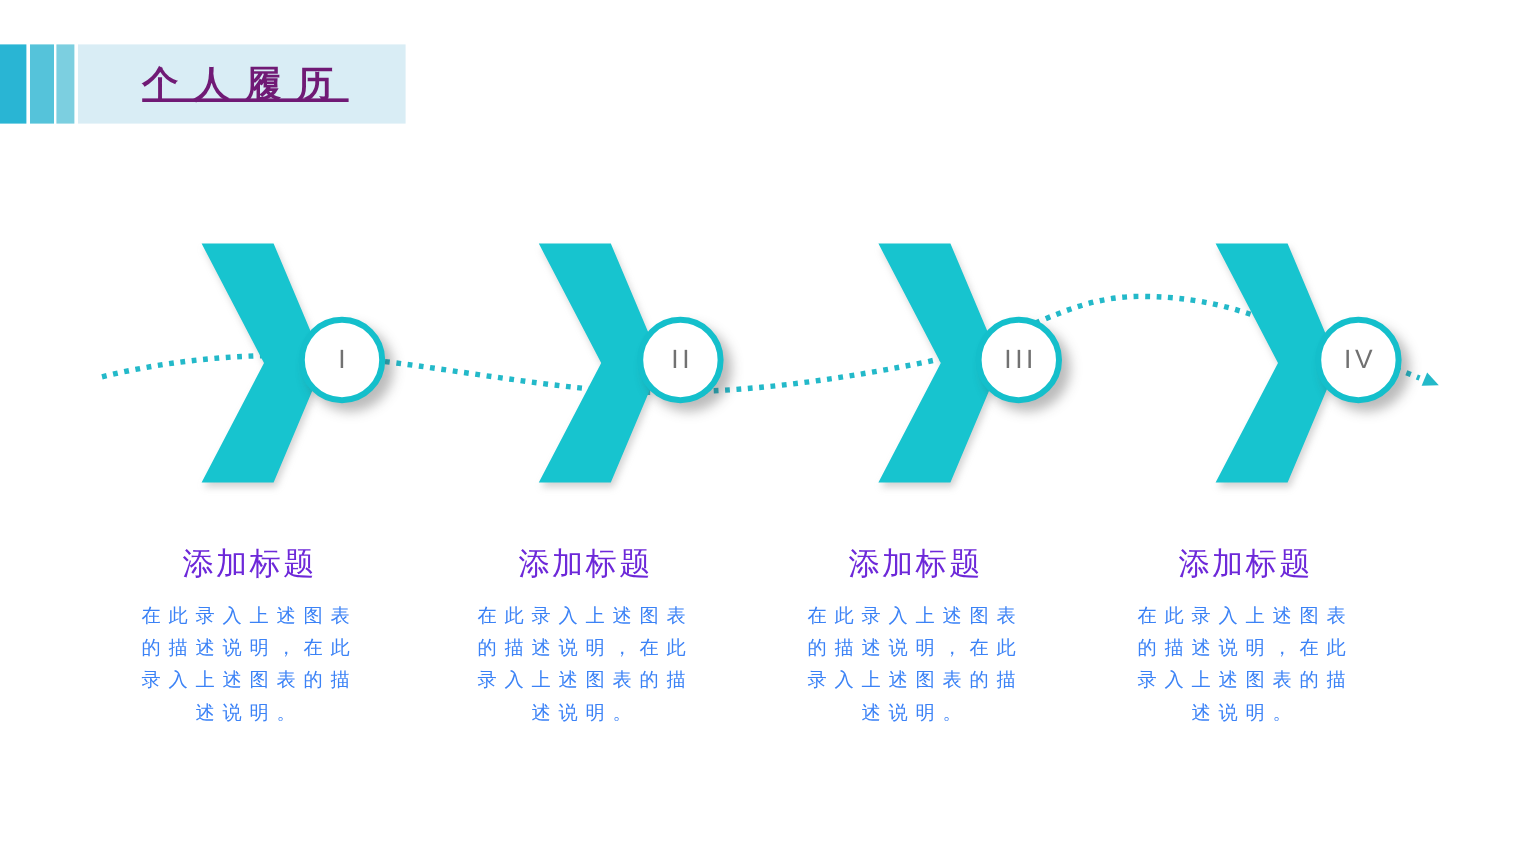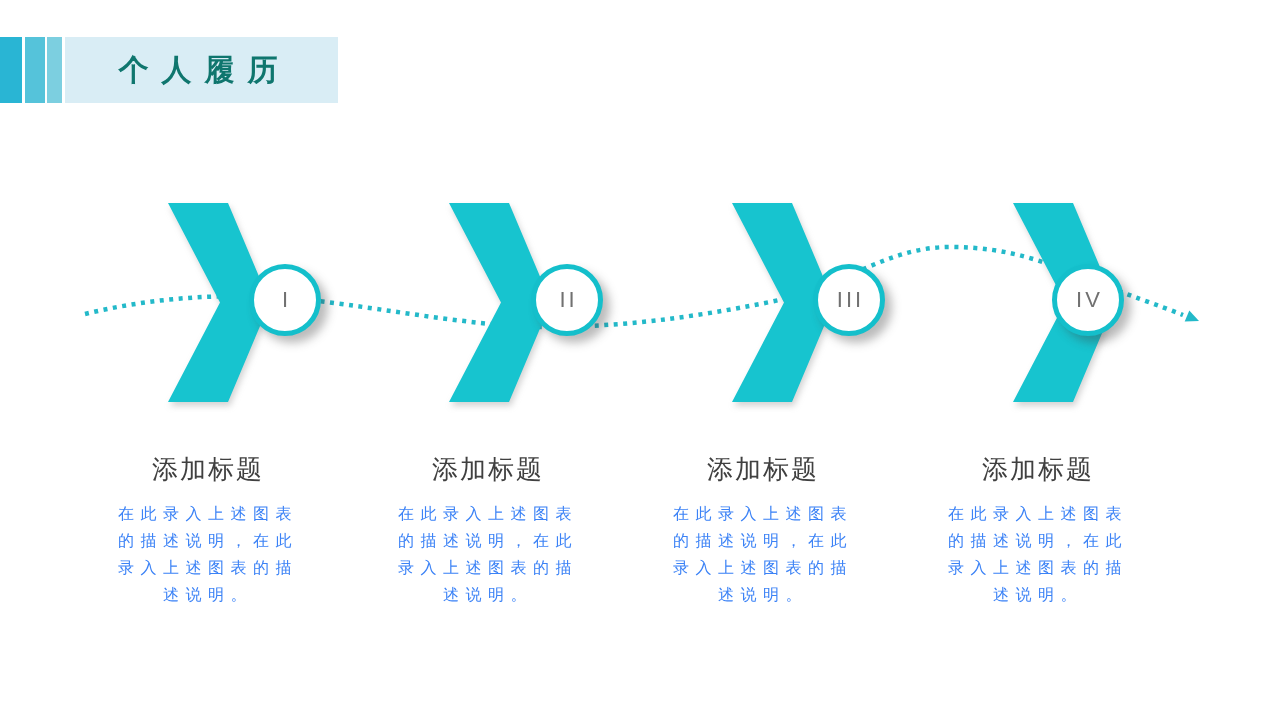--- a/index.html
+++ b/index.html
@@ -10,43 +10,43 @@
   
   .hdr-bar{position:absolute;top:37px;height:66px;}
   .bar1{left:0;width:22px;background:#29b5d4;}
   .bar2{left:25px;width:20px;background:#55c3da;}
   .bar3{left:47px;width:15px;background:#7ccfe0;}
   .title-box{
     position:absolute;left:65px;top:37px;width:273px;height:66px;
     background:#d9edf5;display:flex;align-items:center;justify-content:center;
   }
   .title-box h1{
-    margin:0;font-size:30px;font-weight:600;color:#0f766e;
-    letter-spacing:13px;text-indent:6px;white-space:nowrap;
+    margin:0;font-size:30px;font-weight:600;color:#701a75;
+    letter-spacing:13px;text-indent:6px;white-space:nowrap;text-decoration:underline;
   }
   
   .flow{position:absolute;left:0;top:0;width:1280px;height:720px;z-index:1;}
   .chev{fill:#17c4cf;filter:drop-shadow(2px 4px 3px rgba(110,110,110,0.30));}
   .dotted{fill:none;stroke:#23b9c9;stroke-width:4.5;stroke-dasharray:4 5.5;stroke-linecap:butt;}
   .arrowhead{fill:#23b9c9;}
   
   .circle{
     position:absolute;top:264px;width:62px;height:62px;border-radius:50%;
     background:#ffffff;border:5px solid #14bfcb;z-index:2;
     box-shadow:7px 7px 10px rgba(60,60,60,0.35);
     display:flex;align-items:center;justify-content:center;
   }
   .circle span{
     font-size:22px;color:#717171;letter-spacing:3px;text-indent:3px;
     font-family:"Liberation Sans","DejaVu Sans",sans-serif;
   }
   
   .caption{position:absolute;top:452px;width:220px;text-align:center;z-index:2;}
   .caption h2{
-    margin:0 0 13px 0;font-size:26px;font-weight:400;color:#404040;
+    margin:0 0 13px 0;font-size:26px;font-weight:400;color:#6d28d9;
     letter-spacing:2px;white-space:nowrap;
   }
   .caption p{
     margin:0;font-size:16px;color:#3b82f6;letter-spacing:6.5px;
     line-height:27px;white-space:pre-line;text-align:center;
   }
 </style>
 </head>
 <body>
 
@@ -76,21 +76,21 @@
 
   <div class="circle" style="left:249px">
     <span>I</span>
   </div>
   <div class="circle" style="left:813px">
     <span>III</span>
   </div>
   <div class="circle" style="left:531px">
     <span>II</span>
   </div>
-  <div class="circle" style="left:1052px">
+  <div class="circle" style="left:1096px">
     <span>IV</span>
   </div>
 
   <div class="caption" style="left:98px">
     <h2>添加标题</h2>
     <p>在此录入上述图表
 的描述说明，在此
 录入上述图表的描
 述说明。</p>
   </div>

